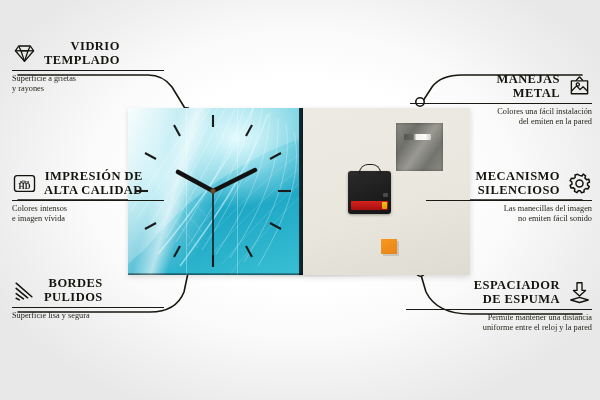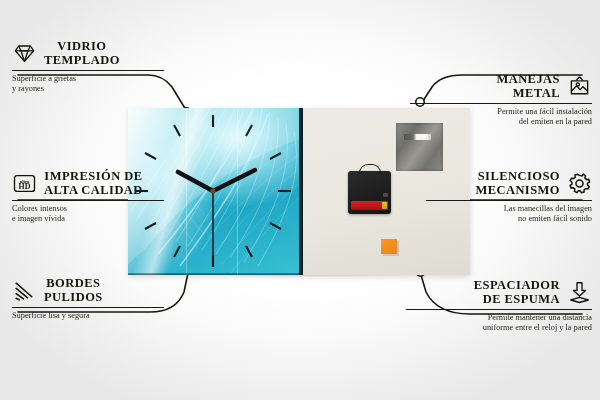--- a/index.html
+++ b/index.html
@@ -18,21 +18,21 @@
   
   .feat{position:absolute;}
   .feat .head{display:flex;align-items:center;gap:7px;}
   .feat.right .head{justify-content:flex-end;}
   .feat .titles{
     font-family:"Liberation Serif", serif;
     font-weight:bold;font-size:12.5px;line-height:13.5px;
     letter-spacing:.45px;color:#15150f;text-transform:uppercase;
     white-space:nowrap;
   }
-  .feat.left .titles{text-align:center;}
+  .feat.left .titles{text-align:right;}
   .feat.right .titles{text-align:right;}
   .feat .rule{
     height:0;border-top:1.15px solid #1a1a14;margin-top:3px;
   }
   .feat .desc{
     font-family:"Liberation Serif", serif;
     font-size:8.3px;line-height:10px;color:#26261d;
     margin-top:2.5px;white-space:nowrap;
   }
   .feat.right .desc{text-align:right;}
@@ -323,30 +323,30 @@
         <svg viewBox="0 0 24 24" fill="none" stroke="#14140e" stroke-width="1.3" stroke-linejoin="round">
           <path d="M12,2.6 L8.6,6.4 M12,2.6 L15.4,6.4"></path>
           <rect x="4.2" y="6.6" width="15.6" height="12.4"></rect>
           <path d="M4.2,16.6 L9.2,11.4 L12.6,15 L15.4,12.2 L19.8,16.6"></path>
           <circle cx="10.4" cy="10" r="1.5"></circle>
         </svg>
       </span>
     </div>
     <div class="rule"></div>
     <div class="desc">
-      <div>Permite una fácil instalación</div>
+      <div>Colores una fácil instalación</div>
       <div>del emiten en la pared</div>
     </div>
   </div>
 
   <div class="feat right" id="f-mecanismo">
     <div class="head">
       <div class="titles">
+        <div>MECANISMO</div>
         <div>SILENCIOSO</div>
-        <div>MECANISMO</div>
       </div>
       <span class="ico">
         <svg viewBox="0 0 24 24" fill="none" stroke="#14140e" stroke-width="1.7" stroke-linejoin="round" stroke-linecap="round">
           <path d="M12,4.2 L14.4,4.8 L15.6,3 L17.8,4.6 L17.2,6.8 L18.9,8.3 L21,7.9 L21.6,10.6 L19.7,11.7 L19.7,13.6 L21.4,15 L20,17.3 L18,16.8 L16.4,18 L16.4,20.2 L13.8,20.8 L12.7,19 L10.8,19 L9.6,20.8 L7.2,19.6 L7.5,17.4 L6,16 L3.9,16.3 L3,13.8 L4.8,12.5 L4.6,10.6 L3,9.2 L4.3,6.9 L6.4,7.3 L7.9,6 L7.7,3.9 L10.3,3.2 Z" stroke-width="1.45"></path>
           <circle cx="12" cy="12" r="3.4" stroke-width="1.45"></circle>
         </svg>
       </span>
     </div>
     <div class="rule"></div>
     <div class="desc">

